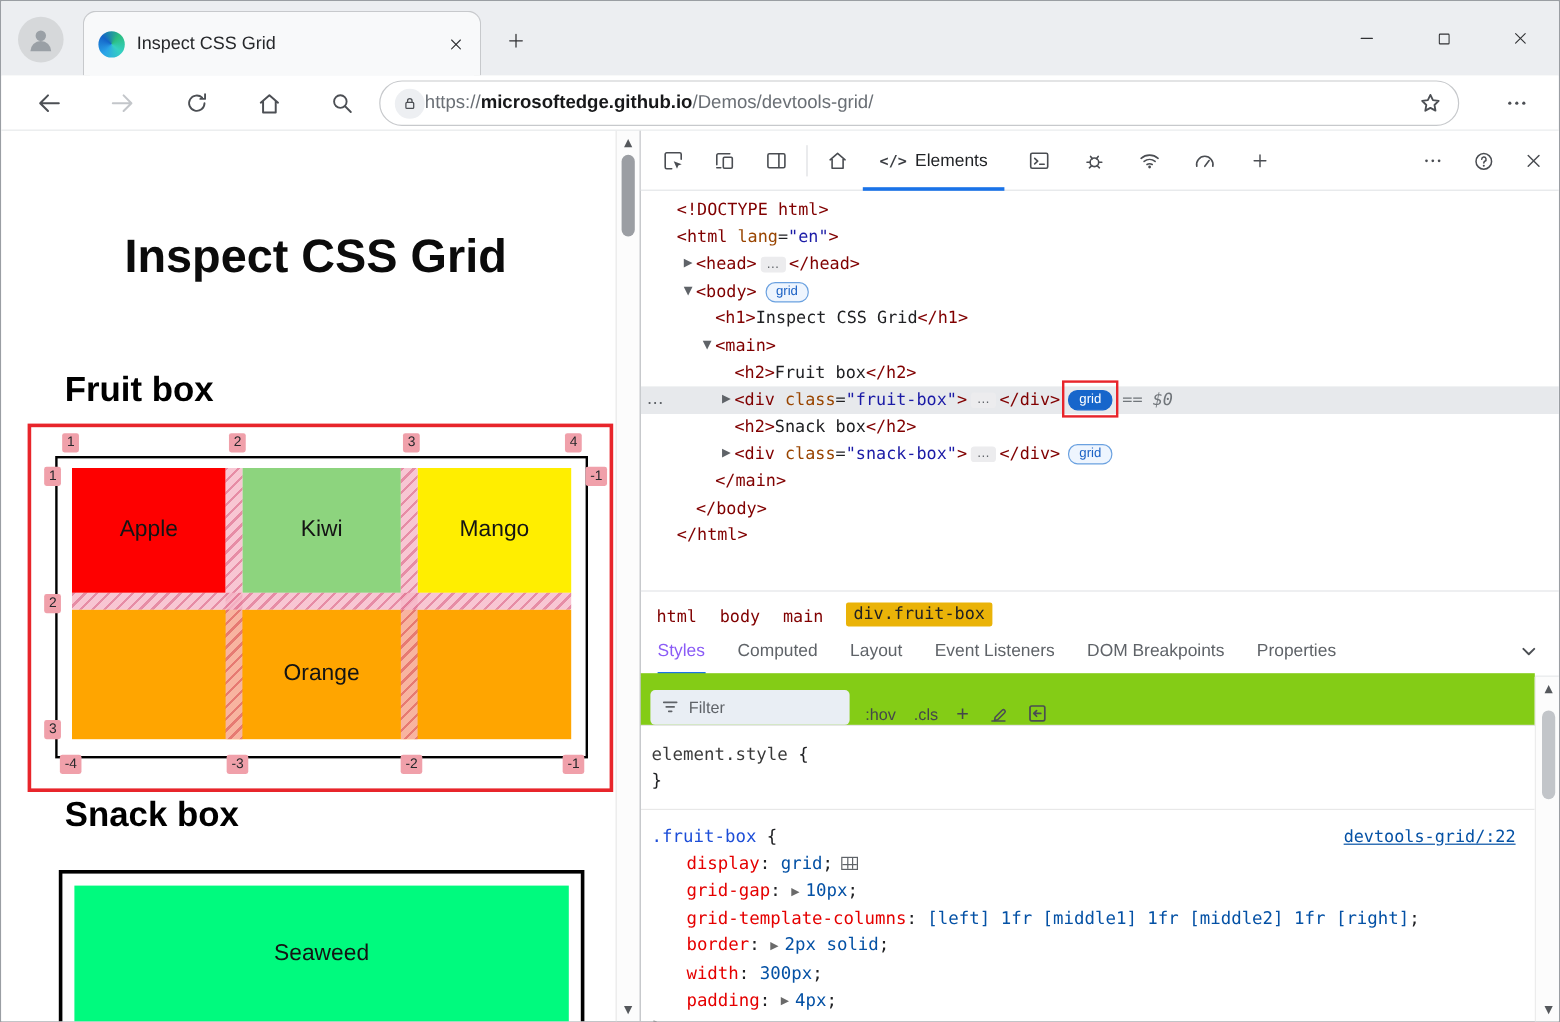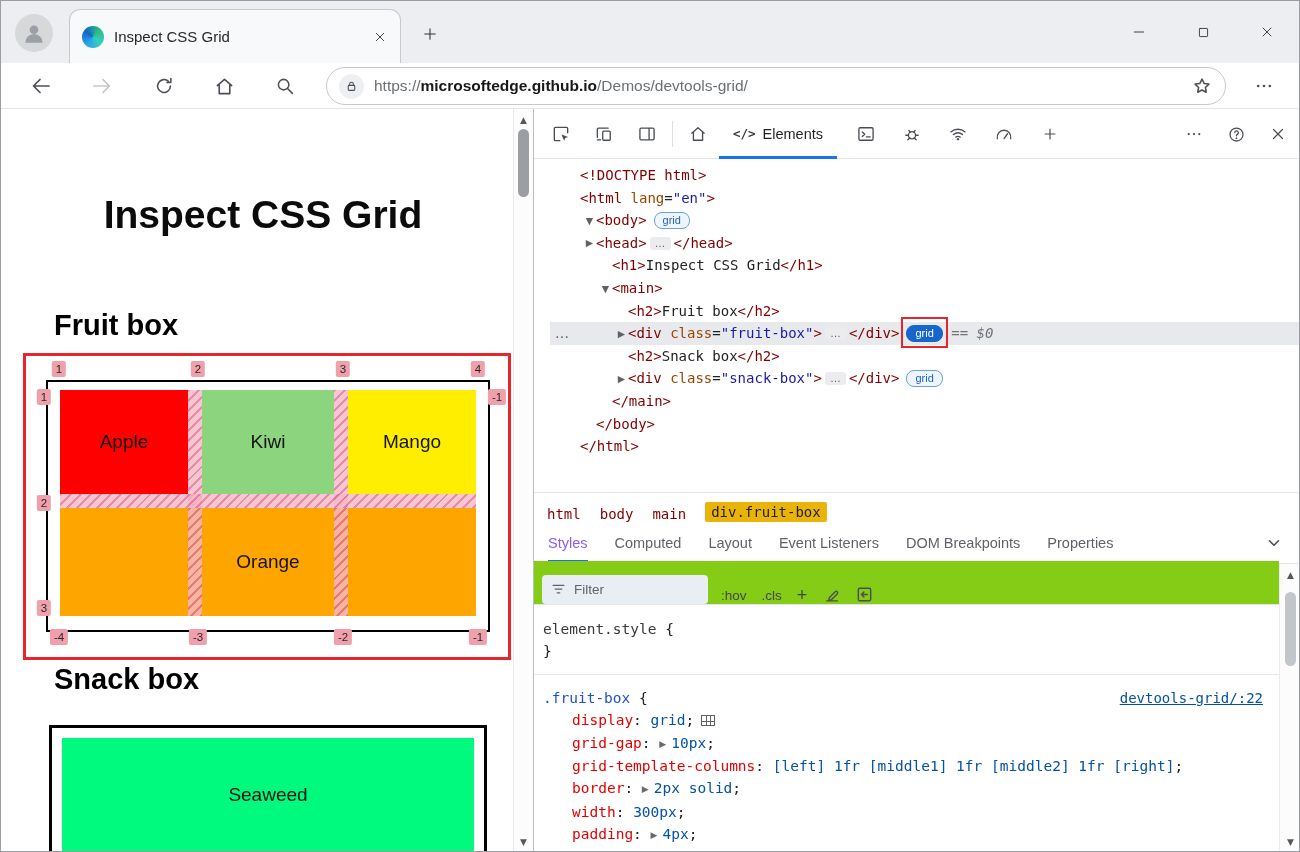--- a/index.html
+++ b/index.html
@@ -13,21 +13,21 @@
   .edge-logo{width:22px;height:22px;border-radius:50%;background:conic-gradient(from 130deg,#35d0c2,#2aa3e8,#1464c8,#2bbd7f,#35d0c2);flex:none}
   .tab-title{font-size:15px;color:#26282b;flex:1;white-space:nowrap;overflow:hidden}
   .iconbtn{display:flex;align-items:center;justify-content:center;flex:none}
   .newtab{position:absolute;left:416px;top:20px;width:26px;height:26px;display:flex;align-items:center;justify-content:center}
   .win-controls{position:absolute;right:0;top:0;height:62px;display:flex}
   .winbtn{width:64px;height:62px;display:flex;align-items:center;justify-content:center}
 
   
   .navbar{position:absolute;top:62px;left:0;right:0;height:46px;background:#fff;border-bottom:1px solid #e3e5e8}
   .navbtn{position:absolute;top:8px;width:30px;height:30px;display:flex;align-items:center;justify-content:center}
-  .urlbar{position:absolute;left:325px;top:4px;width:900px;height:38px;border:1px solid #c7c9cc;border-radius:19px;background:#fff;display:flex;align-items:center;padding:0 12px;gap:10px}
+  .urlbar{position:absolute;left:315px;top:4px;width:900px;height:38px;border:1px solid #c7c9cc;border-radius:19px;background:#fff;display:flex;align-items:center;padding:0 12px;}
   .lock-badge{width:25px;height:25px;border-radius:50%;background:#edeff2;display:flex;align-items:center;justify-content:center;flex:none}
   .url{font-size:15.5px;white-space:nowrap;flex:1;overflow:hidden}
   .url-scheme,.url-path{color:#6a6f75}
   .url-host{color:#17181a;font-weight:700}
 
   
   .content{position:absolute;top:108px;left:0;width:1300px;height:744px;display:flex}
   .page{position:relative;width:512px;height:744px;background:#fff;overflow:hidden}
   .page-scrollbar{position:relative;width:20px;height:744px;background:#fcfcfc;border-left:1px solid #e9e9e9}
   .sb-arrow{position:absolute;left:0;width:100%;text-align:center;font-size:9px;color:#55585c;font-family:"DejaVu Sans",sans-serif}
@@ -62,21 +62,21 @@
   .devtools{position:relative;width:768px;height:744px;background:#fff;border-left:1px solid #babcc0;font-family:"Liberation Sans",sans-serif}
   .dt-toolbar{position:absolute;top:0;left:0;right:0;height:50px;background:#fff;border-bottom:1px solid #e3e5e8;display:flex;align-items:center;padding-left:12px}
   .dticon{width:30px;height:30px;display:flex;align-items:center;justify-content:center;flex:none}
   .g13{margin-left:13px}.g14{margin-left:14px}.g16{margin-left:16px}
   .dt-divider{width:1px;height:26px;background:#dcdee1;margin:0 10px;flex:none}
   .dt-tab{height:50px;display:flex;align-items:center;gap:7px;padding:0 14px;margin-left:6px;font-size:14.5px;color:#1f2124;border-bottom:3px solid transparent;padding-top:3px;flex:none}
   .dt-tab.active{border-bottom-color:var(--accent-blue,#1a73e8)}
   .code-glyph{font-family:"DejaVu Sans Mono",monospace;font-size:12.5px;color:#3b3e43;font-weight:bold}
   .dt-right{position:absolute;right:8px;top:0;height:50px;display:flex;align-items:center;gap:12px}
 
-  .dt-dom{position:absolute;top:50px;left:16px;right:0;height:333px;font-family:"DejaVu Sans Mono","Liberation Mono",monospace;font-size:14px;padding-top:5px;overflow:hidden}
+  .dt-dom{position:absolute;top:50px;left:0;right:0;height:333px;font-family:"DejaVu Sans Mono","Liberation Mono",monospace;font-size:14px;padding-top:5px;overflow:hidden}
   .dom-line{height:22.6px;line-height:22.6px;white-space:pre;position:relative;padding-left:14px}
   .dom-line.selected{background:var(--selection-grey,#e7e9ec)}
   .gutter{position:absolute;left:5px;color:#5f6368;font-family:"DejaVu Sans",sans-serif}
   .tree-indent{display:inline-block;text-align:right;padding-right:3px;color:#5f6368;font-size:9.5px;font-family:"DejaVu Sans",sans-serif;vertical-align:middle}
   .s-tag{color:#800000}
   .s-attr{color:#994500}
   .s-val{color:#1a1aa6}
   .s-text{color:#202124}
   .s-punct{color:#202124}
   .s-eq{color:#70757a;font-style:italic}
@@ -348,22 +348,22 @@
             <svg width="18" height="18" viewBox="0 0 24 24">
                 <path class="stroke-dt" d="M6 6l12 12M18 6L6 18"></path>
               </svg>
           </div>
         </div>
       </div>
 
       <div class="dt-dom">
           <div class="dom-line"><span class="tree-indent" style="width: 16px;"></span><span class="s-tag">&lt;!DOCTYPE html&gt;</span></div>
           <div class="dom-line"><span class="tree-indent" style="width: 16px;"></span><span class="s-tag">&lt;html</span><span class="s-attr"> lang</span><span class="s-punct">=</span><span class="s-val">"en"</span><span class="s-tag">&gt;</span></div>
+          <div class="dom-line"><span class="tree-indent" style="width: 32px;">▶</span><span class="s-tag">&lt;head&gt;</span><span class="s-pill">…</span><span class="s-tag">&lt;/head&gt;</span></div>
           <div class="dom-line"><span class="tree-indent" style="width: 32px;">▼</span><span class="s-tag">&lt;body&gt;</span><span class="badge-wrap"><span class="gridbadge">grid</span></span></div>
-          <div class="dom-line"><span class="tree-indent" style="width: 32px;">▶</span><span class="s-tag">&lt;head&gt;</span><span class="s-pill">…</span><span class="s-tag">&lt;/head&gt;</span></div>
           <div class="dom-line"><span class="tree-indent" style="width: 48px;"></span><span class="s-tag">&lt;h1&gt;</span><span class="s-text">Inspect CSS Grid</span><span class="s-tag">&lt;/h1&gt;</span></div>
           <div class="dom-line"><span class="tree-indent" style="width: 48px;">▼</span><span class="s-tag">&lt;main&gt;</span></div>
           <div class="dom-line"><span class="tree-indent" style="width: 64px;"></span><span class="s-tag">&lt;h2&gt;</span><span class="s-text">Fruit box</span><span class="s-tag">&lt;/h2&gt;</span></div>
           <div class="dom-line selected"><span class="gutter">…</span><span class="tree-indent" style="width: 64px;">▶</span><span class="s-tag">&lt;div</span><span class="s-attr"> class</span><span class="s-punct">=</span><span class="s-val">"fruit-box"</span><span class="s-tag">&gt;</span><span class="s-pill">…</span><span class="s-tag">&lt;/div&gt;</span><span class="badge-wrap ring"><span class="gridbadge active">grid</span></span><span class="s-eq"> == $0</span></div>
           <div class="dom-line"><span class="tree-indent" style="width: 64px;"></span><span class="s-tag">&lt;h2&gt;</span><span class="s-text">Snack box</span><span class="s-tag">&lt;/h2&gt;</span></div>
           <div class="dom-line"><span class="tree-indent" style="width: 64px;">▶</span><span class="s-tag">&lt;div</span><span class="s-attr"> class</span><span class="s-punct">=</span><span class="s-val">"snack-box"</span><span class="s-tag">&gt;</span><span class="s-pill">…</span><span class="s-tag">&lt;/div&gt;</span><span class="badge-wrap"><span class="gridbadge">grid</span></span></div>
           <div class="dom-line"><span class="tree-indent" style="width: 48px;"></span><span class="s-tag">&lt;/main&gt;</span></div>
           <div class="dom-line"><span class="tree-indent" style="width: 32px;"></span><span class="s-tag">&lt;/body&gt;</span></div>
           <div class="dom-line"><span class="tree-indent" style="width: 16px;"></span><span class="s-tag">&lt;/html&gt;</span></div>
         </div>

